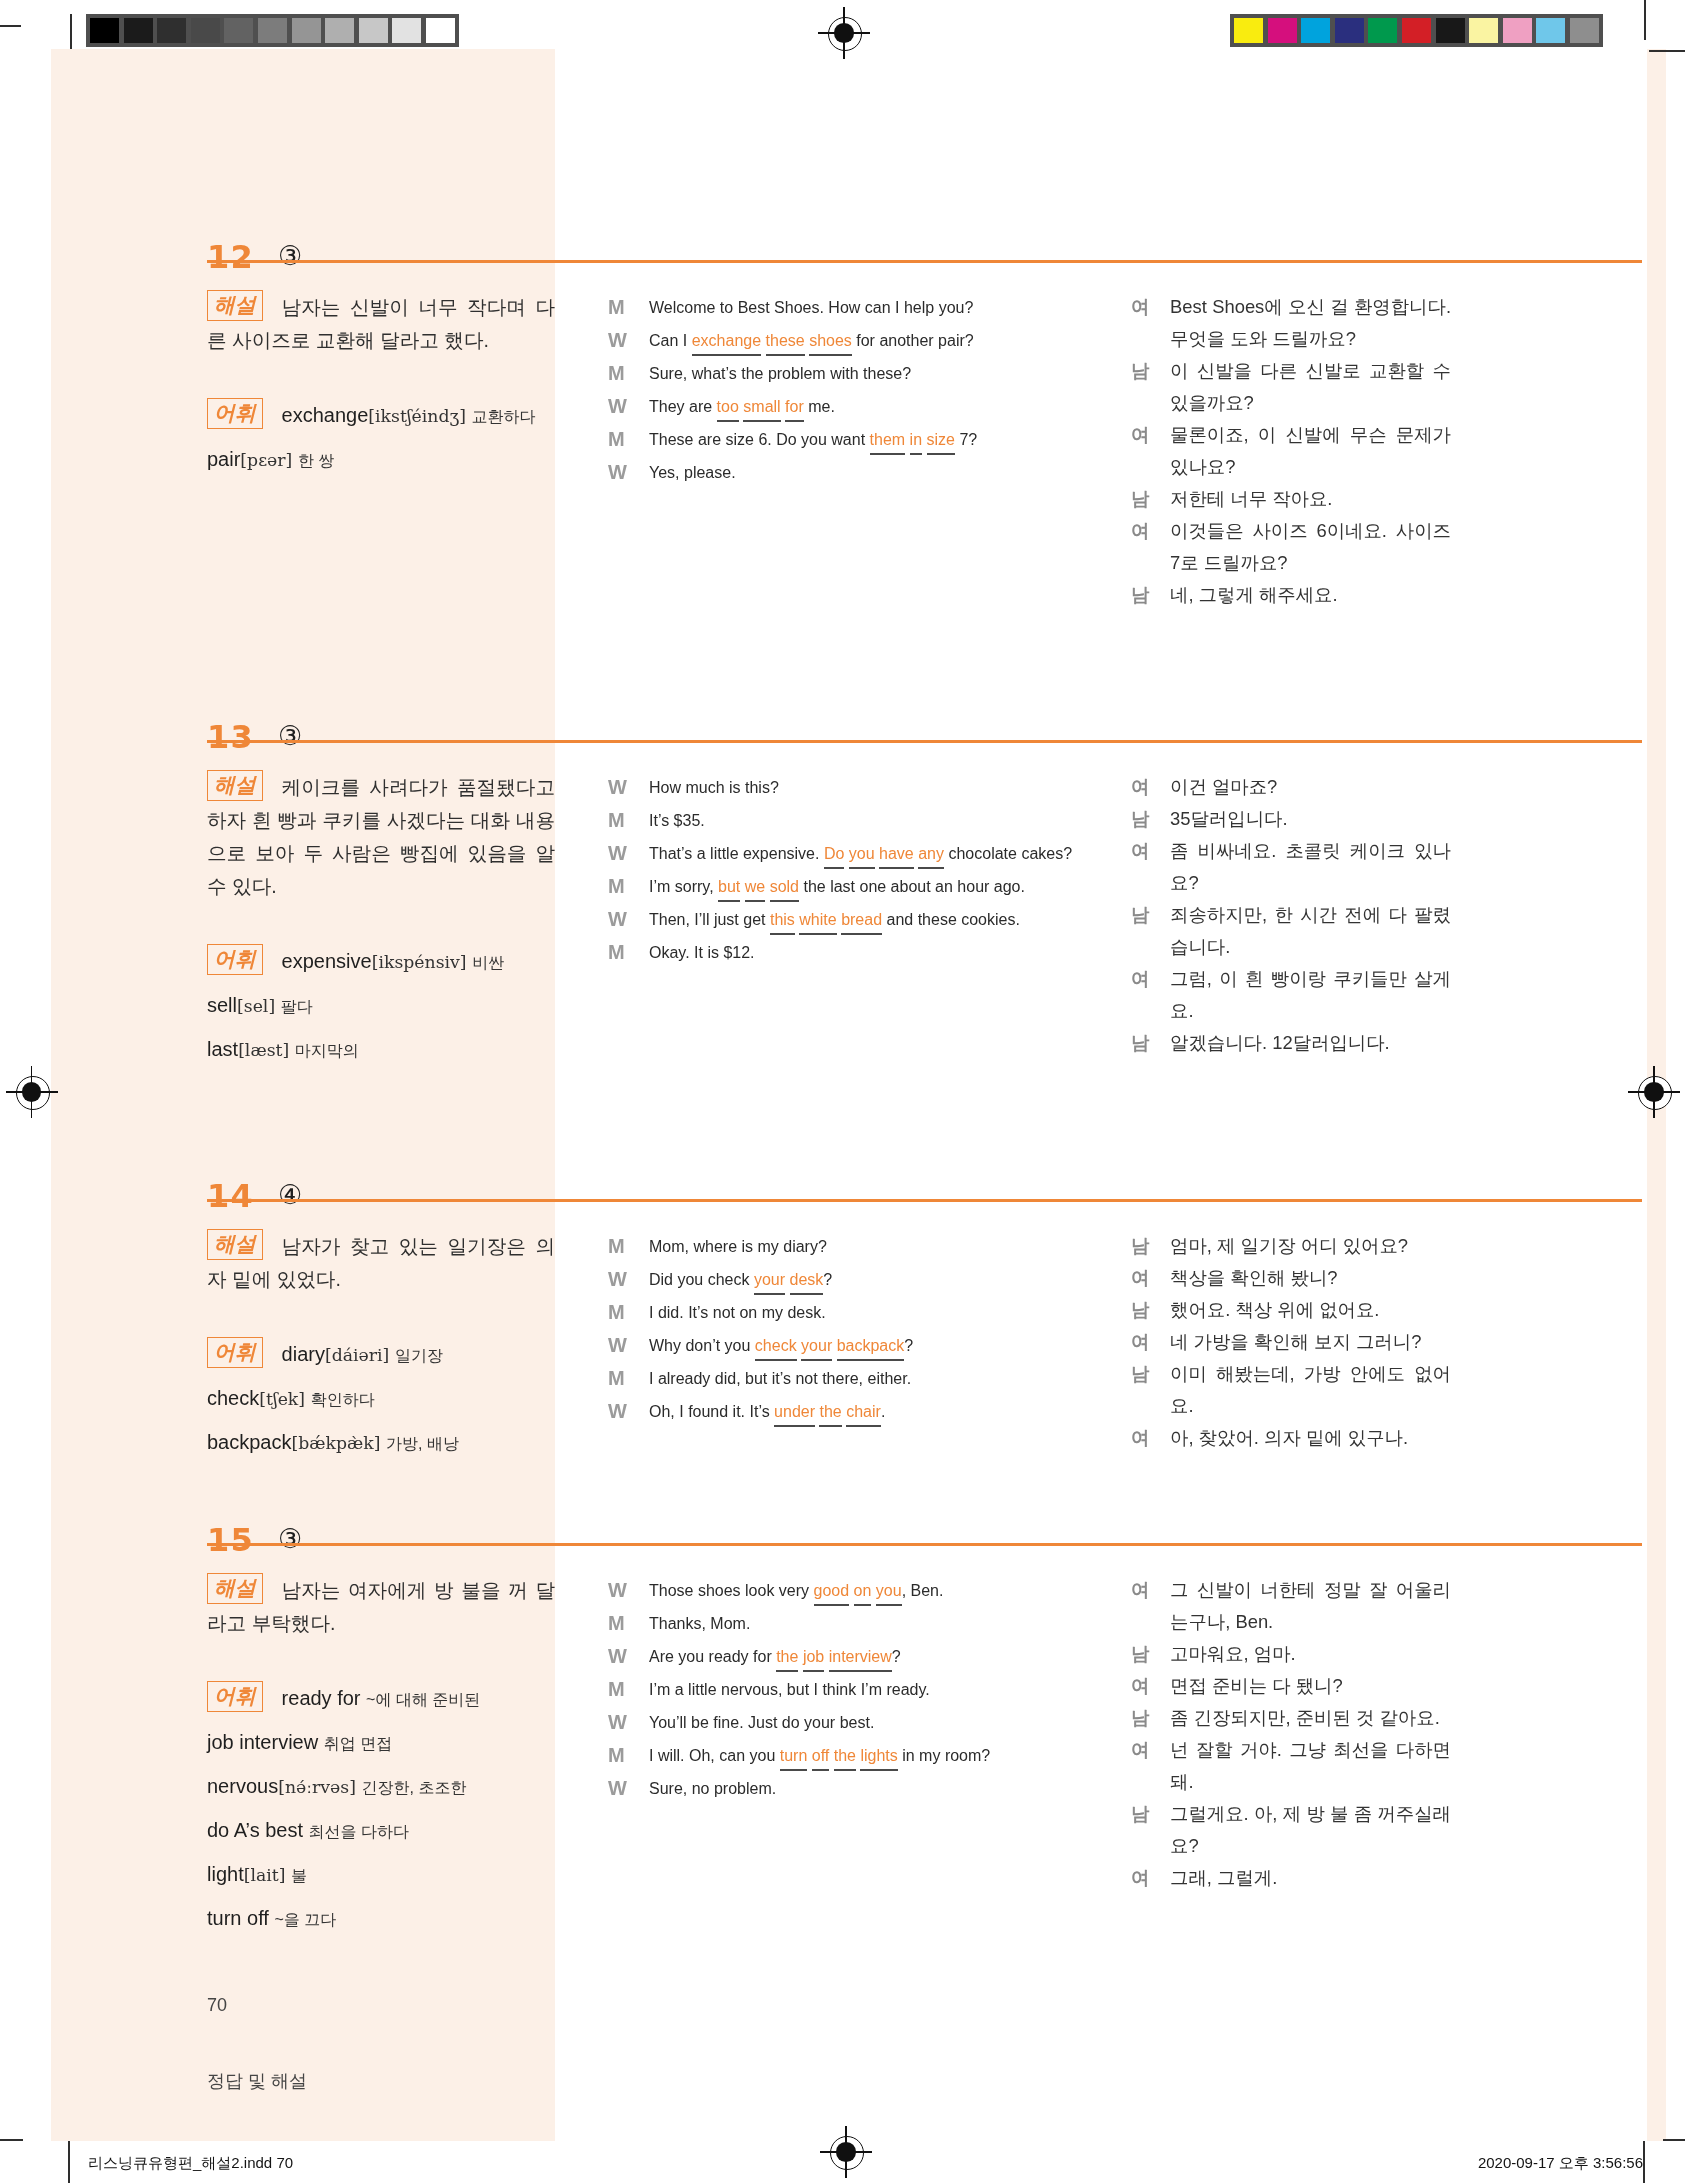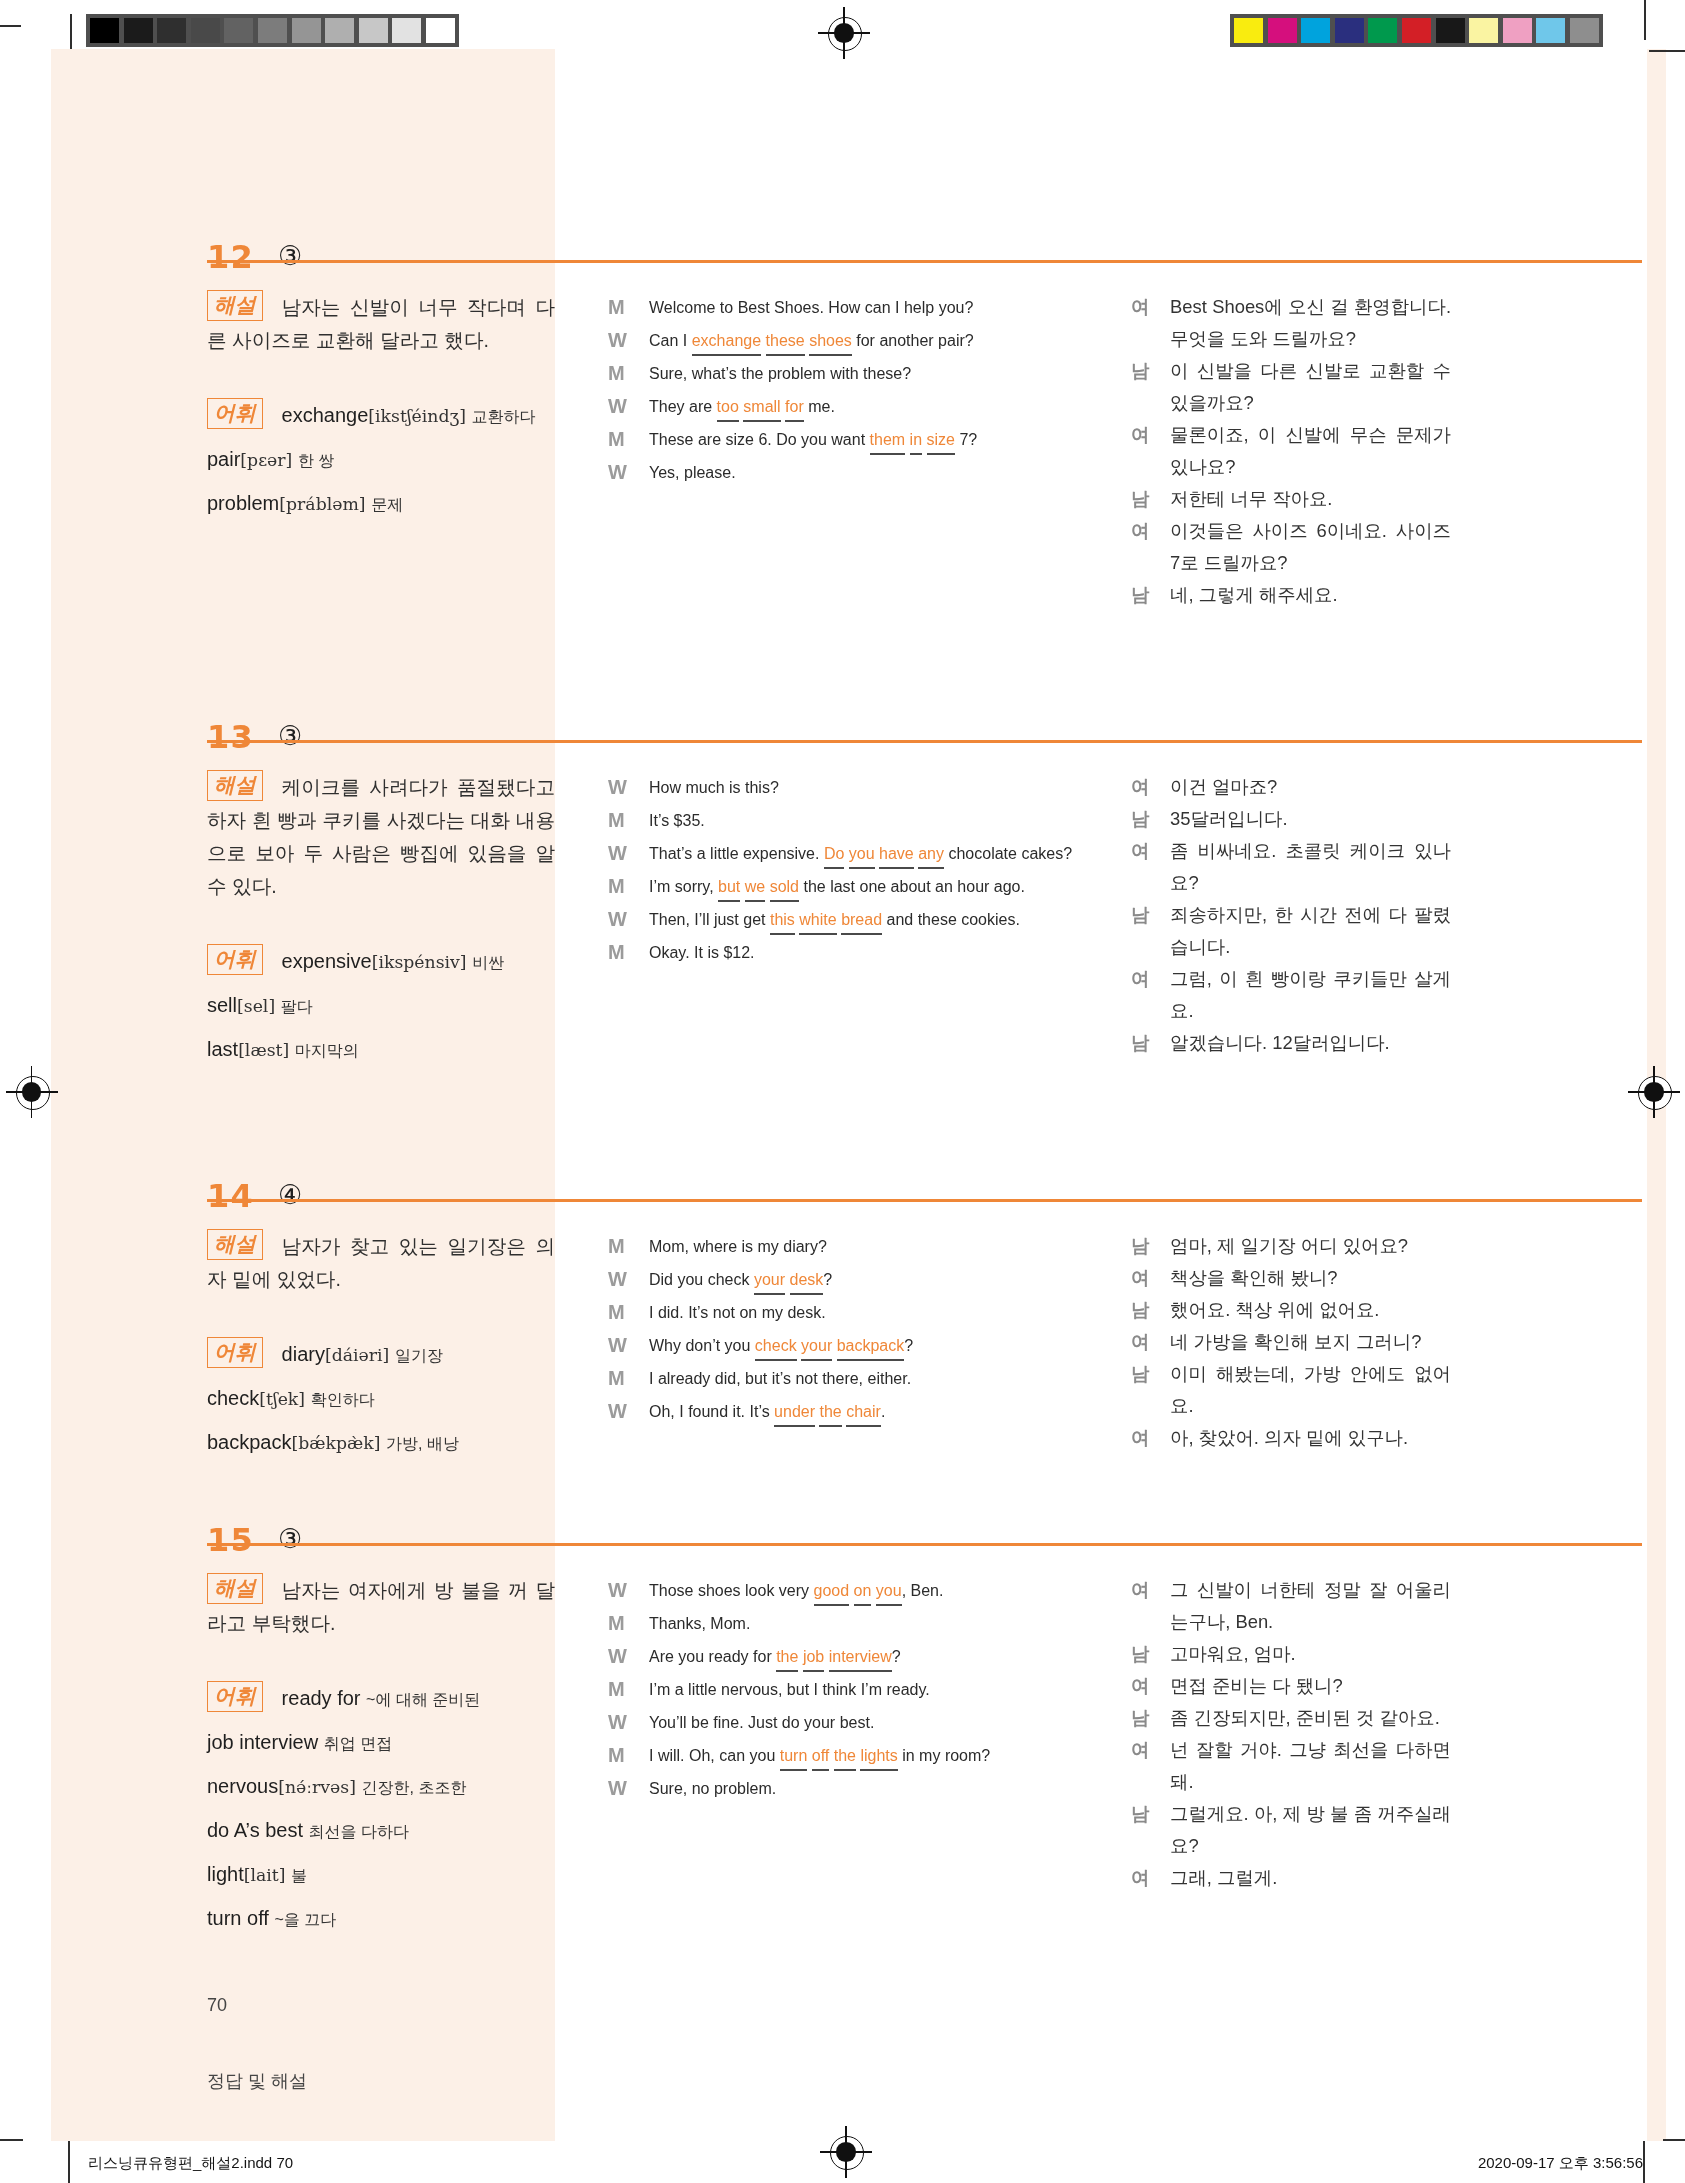--- a/index.html
+++ b/index.html
@@ -141,21 +141,20 @@
       <div class="sec-head">
         <span class="sec-num">12</span>
         <span class="sec-ans">③</span>
       </div>
       <div class="divider"></div>
       <div class="col col-left">
         <div class="expl"><span class="tagbox">해설</span><span>남자는 신발이 너무 작다며 다른 사이즈로 교환해 달라고 했다.</span></div>
         <div class="vocab">
           <div class="vline"><span class="tagbox">어휘</span><span class="vw">exchange</span><span class="vp">[ikstʃéindʒ]</span> <span class="vm">교환하다</span></div>
           <div class="vline"><span class="vw">pair</span><span class="vp">[pɛər]</span> <span class="vm">한 쌍</span></div>
-          <div class="vline"><span class="vw">problem</span><span class="vp">[prábləm]</span> <span class="vm">문제</span></div>
         </div>
       </div>
       <div class="col col-mid">
         <div class="dlg-row">
           <span class="spk">M</span>
           <div class="txt"><span>Welcome to Best Shoes. How can I help you?</span></div>
         </div>
         <div class="dlg-row">
           <span class="spk">W</span>
           <div class="txt"><span>Can I </span><span class="hlw">exchange</span> <span class="hlw">these</span> <span class="hlw">shoes</span><span> for another pair?</span></div>

